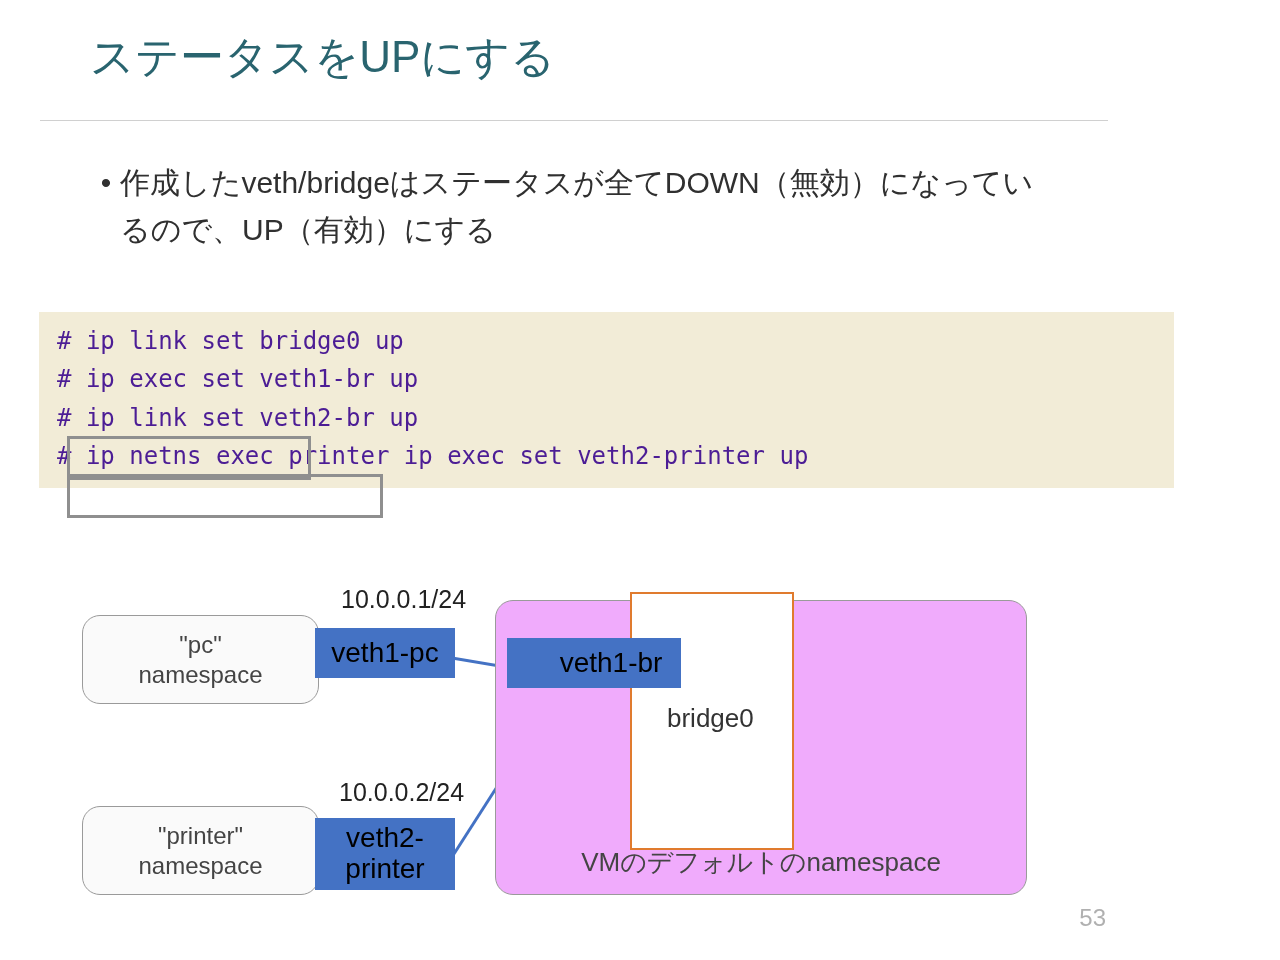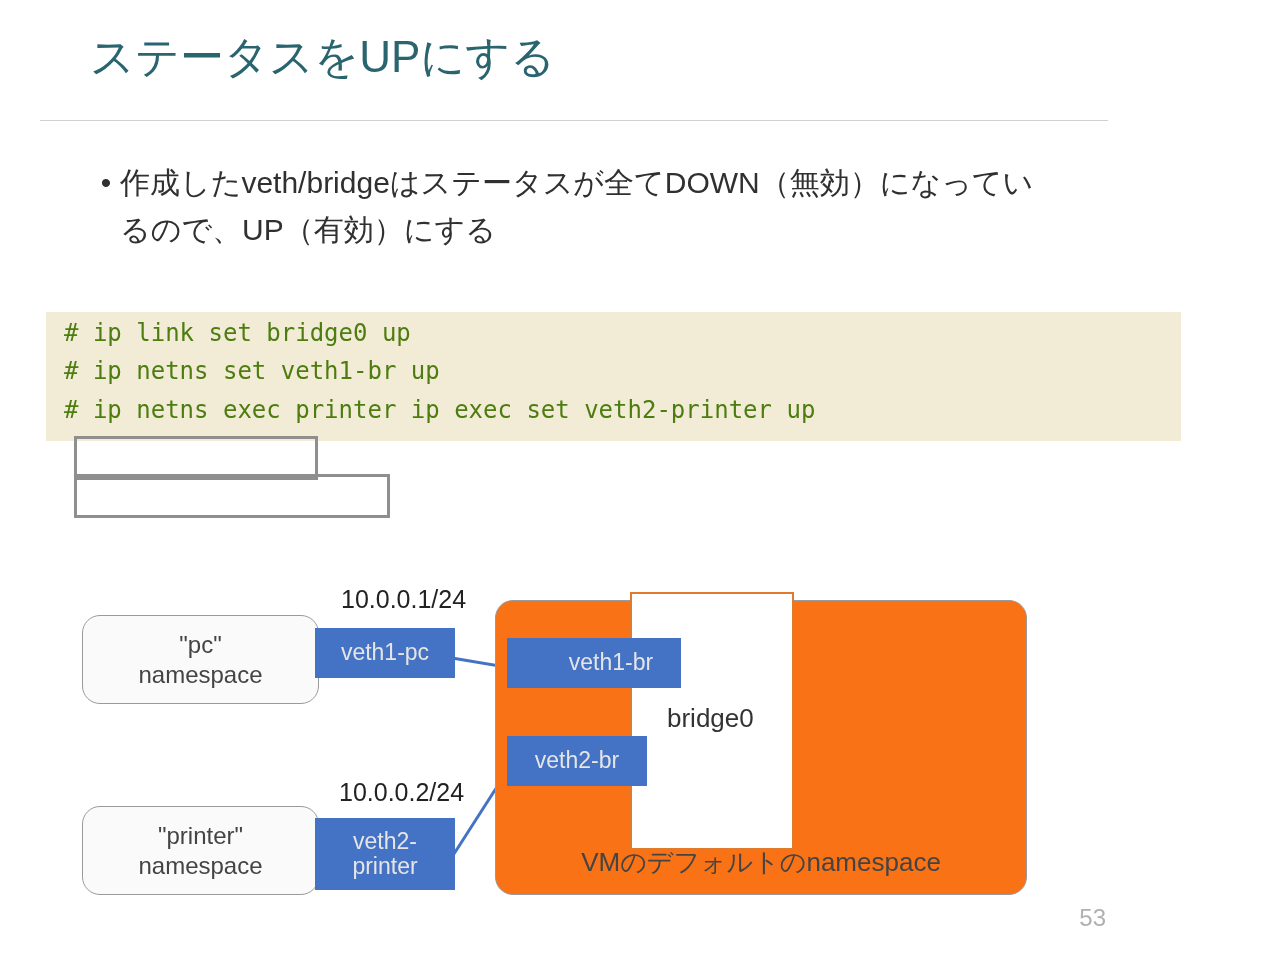--- a/index.html
+++ b/index.html
@@ -1,48 +1,49 @@
 <!DOCTYPE html>
 <html><head>
 <meta charset="utf-8">
 <style>
   html,body{margin:0;padding:0;width:1280px;height:960px;background:#fff;font-family:"Yu Gothic","Meiryo","Hiragino Sans",sans-serif;color:#404040;}
   .slide{position:relative;width:1148px;height:960px;}
   .title{position:absolute;left:90px;top:28px;font-size:44px;color:#29646f;font-weight:400;}
   .hr{position:absolute;left:40px;right:40px;top:120px;border-top:1px solid #d0d0d0;}
   .bullet{position:absolute;left:120px;top:160px;right:90px;font-size:30px;line-height:1.55;color:#303030;}
   .bullet .dot{display:inline-block;width:28px;margin-left:-28px;text-align:center;}
-  .codebox{position:absolute;left:46px;top:312px;width:1135px;background:#f2ecd7;padding:2px 18px 12px 18px;font-family:Consolas,Menlo,monospace;font-size:24px;line-height:1.6;color:#4d7c0f;box-sizing:border-box;}
+  .codebox{position:absolute;left:39px;top:312px;width:1135px;background:#f2ecd7;padding:10px 18px 12px 18px;font-family:Consolas,Menlo,monospace;font-size:24px;line-height:1.6;color:#4c1d95;box-sizing:border-box;}
   .codeline{white-space:pre;}
   .hlbox{position:absolute;border:3px solid #8f8f8f;}
   .page{position:absolute;right:42px;bottom:28px;font-size:24px;color:#b0b0b0;}
 
   .diagram{position:absolute;left:75px;top:590px;width:960px;height:340px;}
   .nsbox{position:absolute;border:1.5px solid #9a9a9a;border-radius:18px;background:#fafafa;color:#444;text-align:center;display:flex;flex-direction:column;justify-content:center;font-size:24px;line-height:1.25;}
-  .vmbox{position:absolute;border:1.5px solid #9a9a9a;border-radius:18px;background:#f97316;color:#444;text-align:center;font-size:26px;}
+  .vmbox{position:absolute;border:1.5px solid #9a9a9a;border-radius:18px;background:#f0abfc;color:#444;text-align:center;font-size:26px;}
   .bridgebox{position:absolute;border:2px solid #e07b2e;background:#fff;}
   .bridgelabel{position:absolute;font-size:26px;color:#333;}
-  .veth{position:absolute;background:#4472c4;color:#e5e5e5;font-size:23px;display:flex;align-items:center;justify-content:center;text-align:right;line-height:1.1;}
+  .veth{position:absolute;background:#4472c4;color:#000000;font-size:28px;display:flex;align-items:center;justify-content:center;text-align:right;line-height:1.1;}
   .iplabel{position:absolute;font-size:25px;color:#222;}
   svg.conn{position:absolute;left:0;top:0;width:960px;height:340px;pointer-events:none;}
 </style>
 </head>
 <body>
 
 <div class="slide">
   <div class="title">ステータスをUPにする</div>
   <div class="hr"></div>
 
   <div class="bullet">
     <span class="dot">•</span><span>作成したveth/bridgeはステータスが全てDOWN（無効）になっているので、UP（有効）にする</span>
   </div>
 
   <div class="codebox">
     <div class="codeline"># ip link set bridge0 up</div>
-    <div class="codeline"># ip netns set veth1-br up</div>
+    <div class="codeline"># ip exec set veth1-br up</div>
+    <div class="codeline"># ip link set veth2-br up</div>
     <div class="codeline"># ip netns exec printer ip exec set veth2-printer up</div>
     <div class="hlbox" style="left:28px;top:124px;width:238px;height:38px;"></div>
     <div class="hlbox" style="left:28px;top:162px;width:310px;height:38px;"></div>
   </div>
 
   <div class="diagram">
     <svg class="conn">
       <line x1="377" y1="68" x2="436" y2="78" stroke="#4472c4" stroke-width="3"></line>
       <line x1="377" y1="267" x2="436" y2="175" stroke="#4472c4" stroke-width="3"></line>
     </svg>
@@ -62,21 +63,20 @@
     </div>
 
     <div class="bridgebox" style="left:555px;top:2px;width:160px;height:254px;"></div>
     <div class="bridgelabel" style="left:592px;top:113px;">bridge0</div>
 
     <div class="iplabel" style="left:266px;top:-5px;">10.0.0.1/24</div>
     <div class="iplabel" style="left:264px;top:188px;">10.0.0.2/24</div>
 
     <div class="veth" style="left:240px;top:38px;width:140px;height:50px;">veth1-pc</div>
     <div class="veth" style="left:432px;top:48px;width:140px;height:50px;padding-left:34px;">veth1-br</div>
-    <div class="veth" style="left:432px;top:146px;width:140px;height:50px;">veth2-br</div>
     <div class="veth" style="left:240px;top:228px;width:140px;height:72px;flex-direction:column;">
       <div>veth2-</div>
       <div>printer</div>
     </div>
   </div>
 
   <div class="page">53</div>
 </div>
 
 </body></html>

